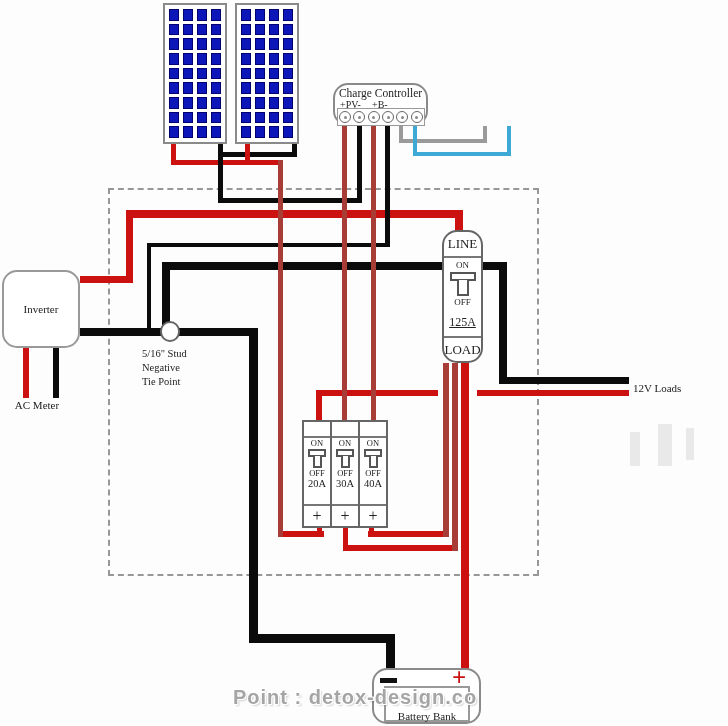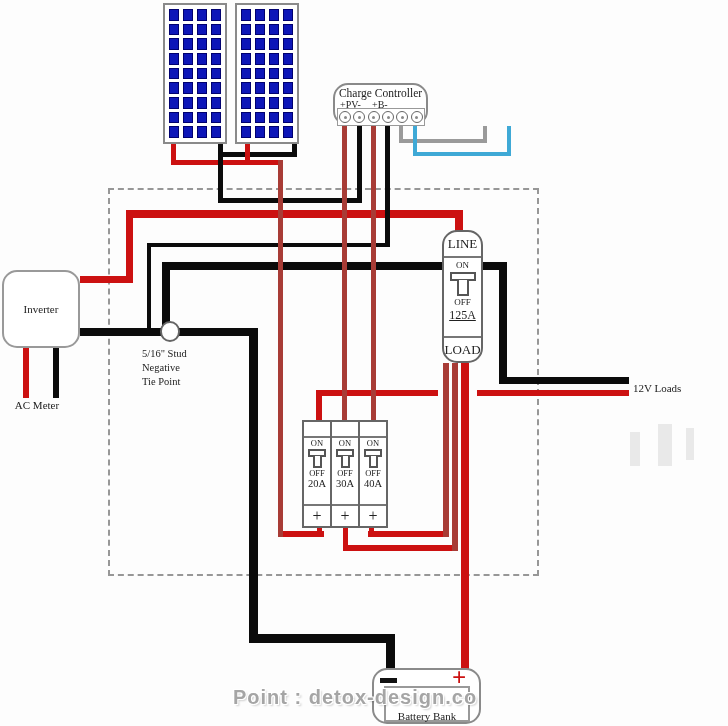--- a/index.html
+++ b/index.html
@@ -34,21 +34,21 @@
   #meter-display{position:absolute;left:21px;top:7px;width:28px;height:13px;border:2px solid #111;background:#fff;}
   #meter-label{position:absolute;left:0;right:0;top:26px;text-align:center;font-size:11.5px;}
   
   #mb-box{left:442px;top:230px;width:41px;height:133px;border:2px solid #666;
           display:flex;flex-direction:column;align-items:stretch;}
   .sec-line{height:24px;border-bottom:2px solid #777;display:flex;align-items:center;justify-content:center;font-size:13px;}
   .sec-mid{flex:1;display:flex;flex-direction:column;align-items:center;font-size:9px;}
   .sec-load{height:23px;border-top:2px solid #777;display:flex;align-items:center;justify-content:center;font-size:13px;}
   .tog-bar{width:26px;height:9px;border:2px solid #555;background:#fff;margin-top:2px;box-sizing:border-box;}
   .tog-stem{width:12px;height:16px;border:2px solid #555;border-top:none;background:#fff;margin-top:-1px;box-sizing:border-box;}
-  .mb-rating{font-size:12px;margin-top:1px;text-decoration:underline;}
+  .mb-rating{font-size:12px;margin-top:8px;text-decoration:underline;}
   
   .bb{position:absolute;top:420px;width:30px;height:108px;border:2px solid #666;background:#fff;
       box-sizing:border-box;display:flex;flex-direction:column;z-index:2;}
   .bb-top{height:14px;border-bottom:2px solid #777;}
   .bb-mid{flex:1;display:flex;flex-direction:column;align-items:center;font-size:8.5px;}
   .bb-bar{width:18px;height:8px;border:2px solid #555;background:#fff;margin-top:1px;box-sizing:border-box;}
   .bb-stem{width:9px;height:12px;border:2px solid #555;border-top:none;background:#fff;margin-top:-1px;box-sizing:border-box;}
   .bb-amp{font-size:10.5px;}
   .bb-plus{height:20px;border-top:2px solid #777;display:flex;align-items:center;justify-content:center;font-size:16px;}
   

